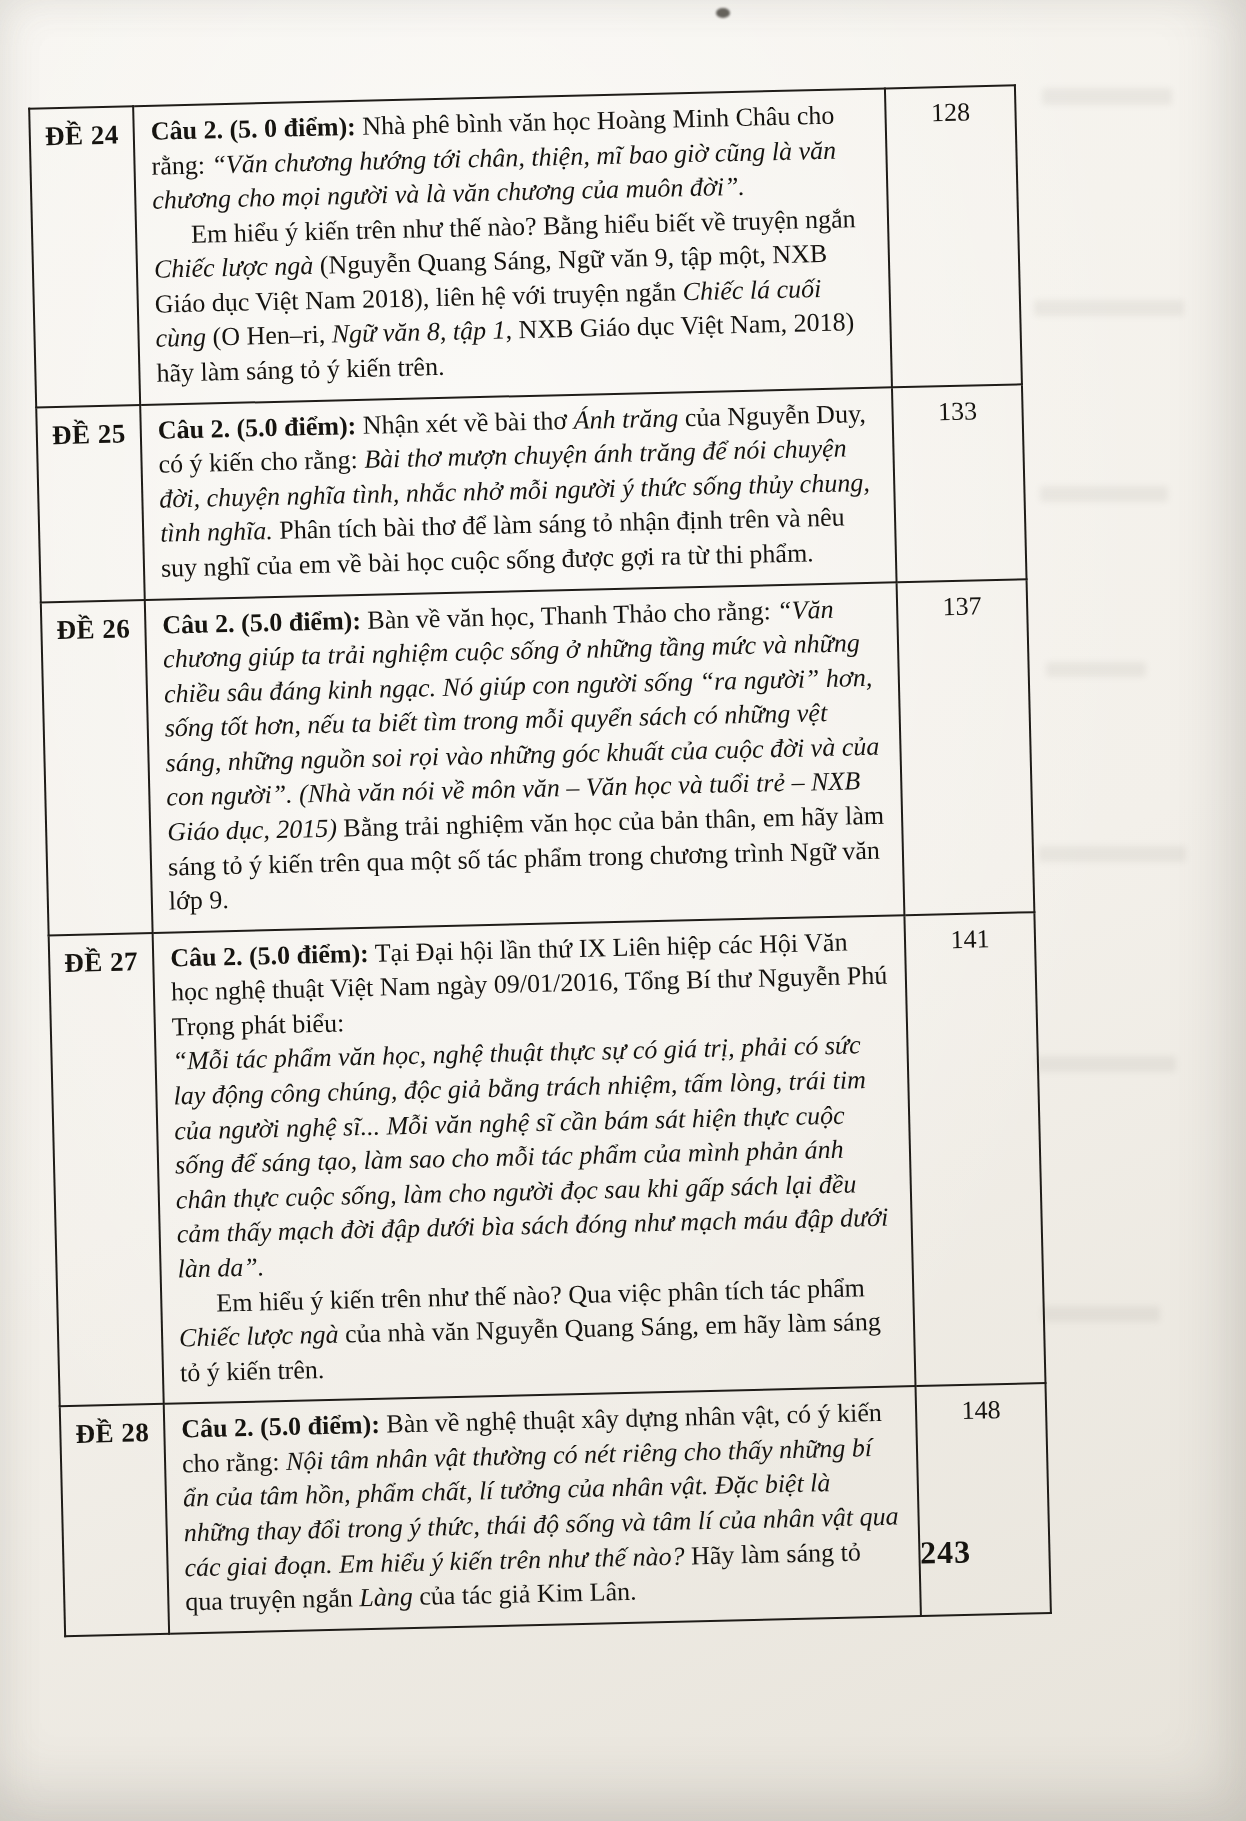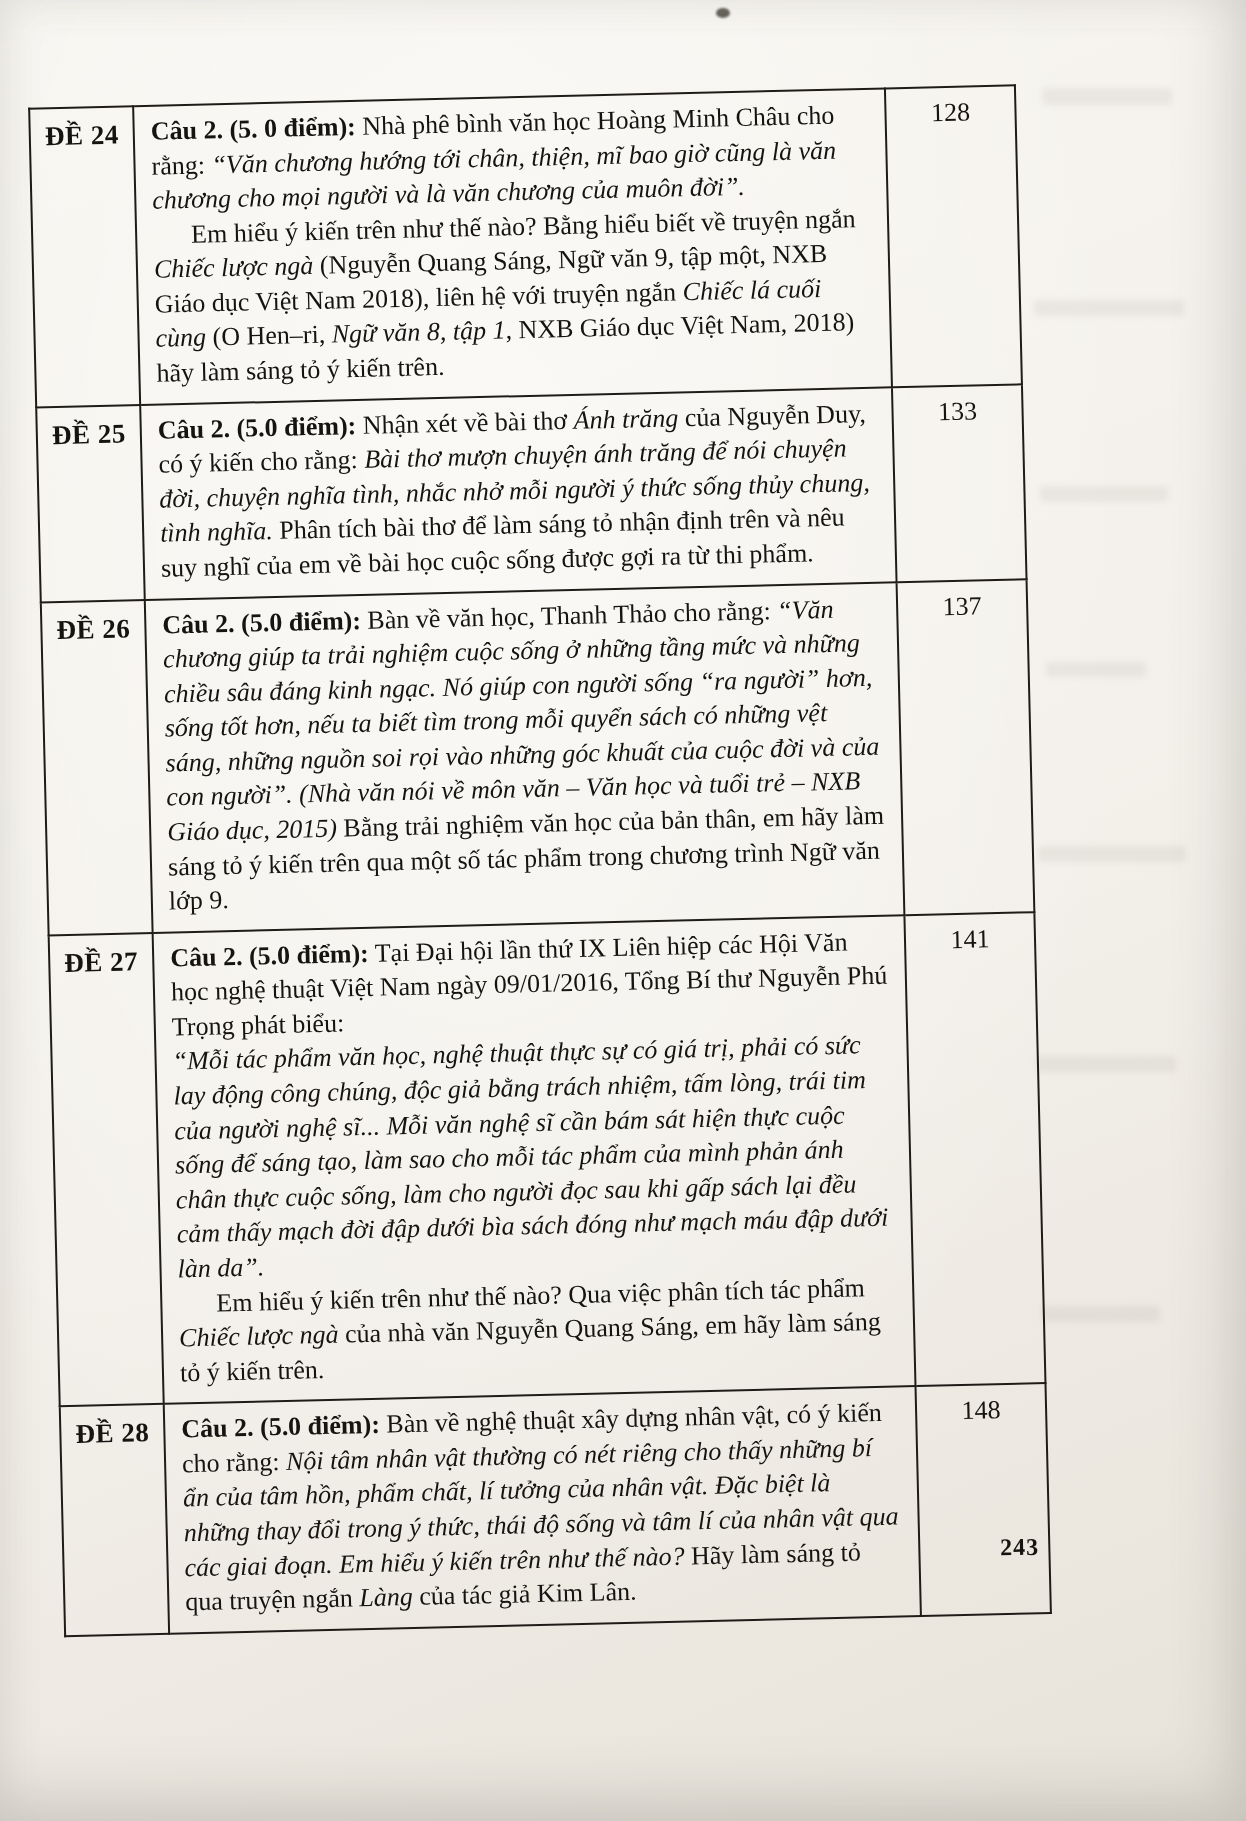--- a/index.html
+++ b/index.html
@@ -33,22 +33,22 @@
     font-size:26px; line-height:1.33;
   }
   td.page-cell {
     width:130px; text-align:center; font-size:26px; padding-top:10px;
   }
   p.para { margin:0; }
   p.indent { text-indent:38px; }
   .seg-b  { font-weight:bold; }
   .seg-i  { font-style:italic; }
   .footer-num {
-    position:absolute; left:1000px; top:1534px;
-    font-weight:bold; font-size:24px; letter-spacing:1px;
+    position:absolute; left:920px; top:1534px;
+    font-weight:bold; font-size:32px; letter-spacing:1px;
     transform:rotate(-1deg);
   }
   .ghost {
     position:absolute; background:#7d7970; opacity:0.10;
     filter:blur(3px); border-radius:3px; pointer-events:none;
   }
   .speck {
     position:absolute; background:#2a261f; opacity:0.7;
     filter:blur(1px); border-radius:50%; pointer-events:none;
   }

